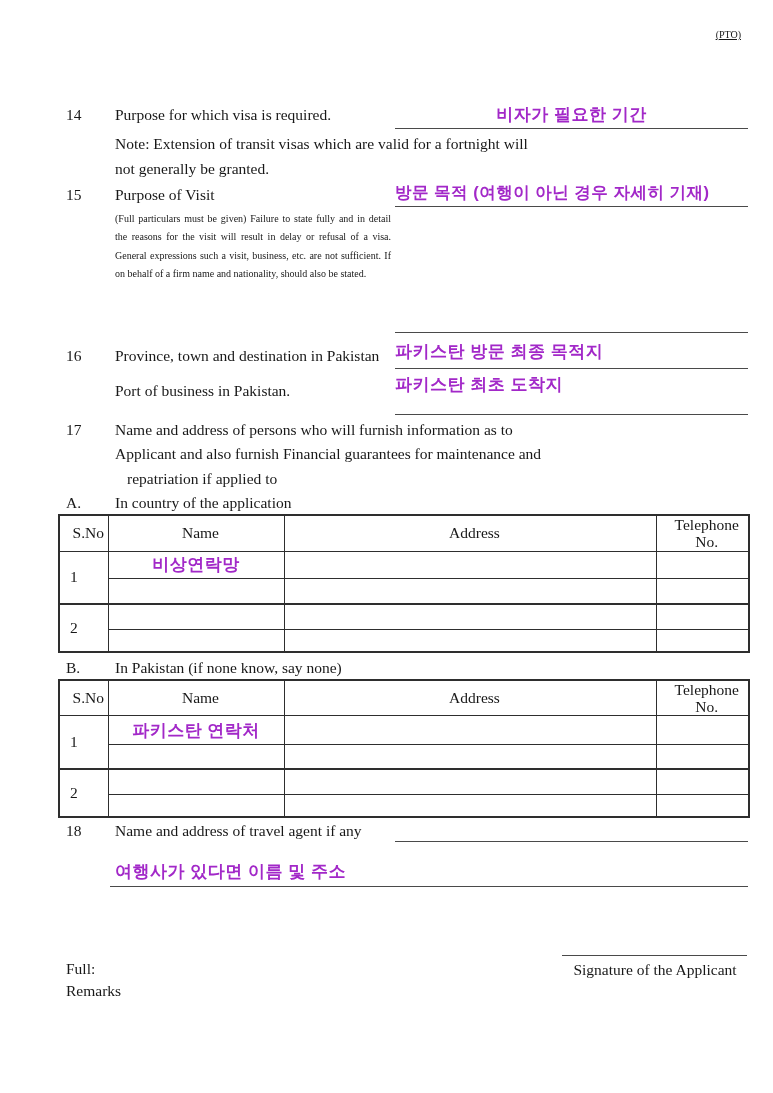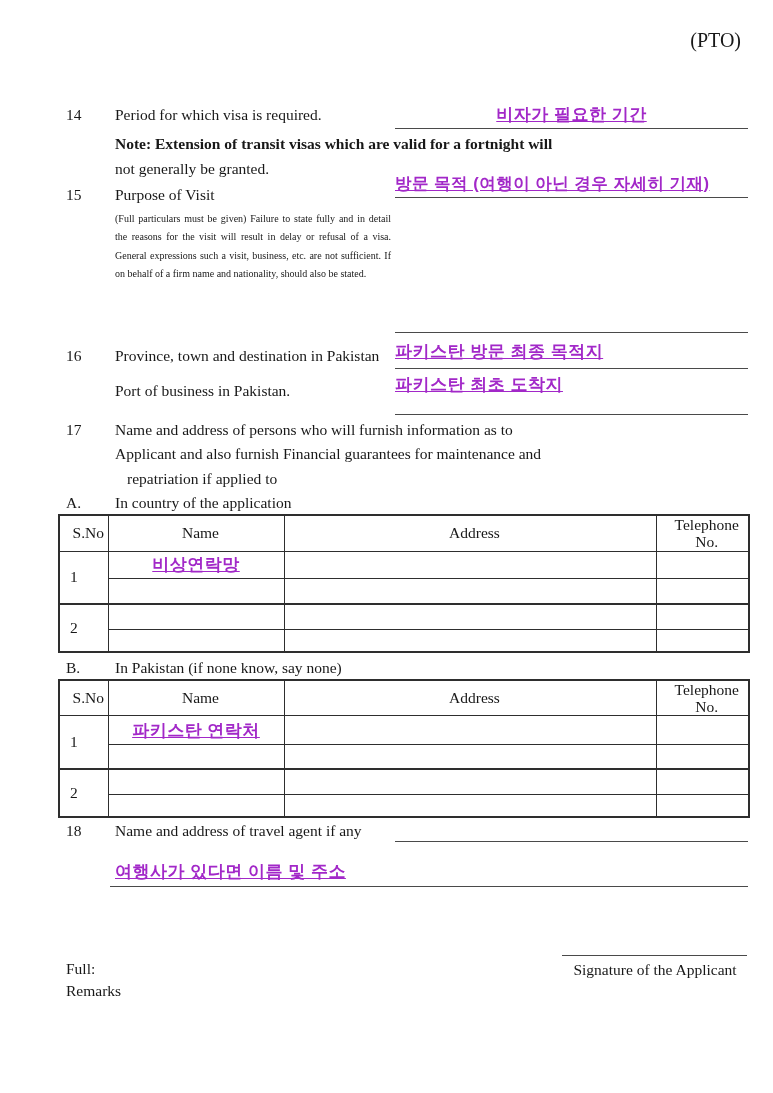--- a/index.html
+++ b/index.html
@@ -16,21 +16,20 @@
   .num { display:inline-block; width:49px; }
   .alpha { display:inline-block; width:49px; }
   .hline { position:absolute; border-bottom:1px solid #4a4a4a; height:0; }
   .ansbox { position:absolute; border-bottom:1px solid #4a4a4a; }
   .ko {
     font-family:"Liberation Sans", sans-serif;
     font-weight:bold;
     color:var(--purple, #A228C8);
     font-size:17px;
     letter-spacing:0.5px;
-    text-decoration:underline;
   }
   .para {
     position:absolute; left:115px; width:276px;
     text-align:justify; line-height:18.4px; font-size:10px;
   }
   table.ftable {
     position:absolute; left:58px;
     border-collapse:collapse; table-layout:fixed; width:690px;
     border:2px solid #2e2e2e;
     font-size:15.5px;
@@ -40,35 +39,35 @@
   table.ftable td.sno { text-align:left; padding-left:10px; }
   table.ftable tr.groupdiv td { border-top:2px solid #2e2e2e; }
   .telhdr { text-align:center; line-height:17px; }
   .kocell { text-align:center; }
   .sigline { position:absolute; border-top:1px solid #4a4a4a; }
   .footer-text { white-space:nowrap; }
 </style>
 </head>
 <body>
 
-<div class="abs" style="top:29px; right:32px; font-size:20px;">(PTO)</div>
+<div class="abs" style="top:29px; right:32px; font-size:10px;text-decoration:underline;">(PTO)</div>
 
 <div class="row" style="top:106px">
-  <span class="num">14</span><span>Period for which visa is required.</span>
+  <span class="num">14</span><span>Purpose for which visa is required.</span>
 </div>
 <div class="ansbox" style="left:395px; top:103px; width:353px; height:26px; text-align:center;">
   <span class="ko">비자가 필요한 기간</span>
 </div>
-<div class="abs" style="left:115px; top:135px; white-space:nowrap;font-weight:bold;">Note: Extension of transit visas which are valid for a fortnight will</div>
+<div class="abs" style="left:115px; top:135px; white-space:nowrap;">Note: Extension of transit visas which are valid for a fortnight will</div>
 <div class="abs" style="left:115px; top:160px; white-space:nowrap;">not generally be granted.</div>
 
 <div class="row" style="top:186px">
   <span class="num">15</span><span>Purpose of Visit</span>
 </div>
-<div class="ansbox" style="left:395px; top:173px; width:353px; height:25px;">
+<div class="ansbox" style="left:395px; top:182px; width:353px; height:25px;">
   <span class="ko" style="font-size:16.5px;">방문 목적 (여행이 아닌 경우 자세히 기재)</span>
 </div>
 <div class="para" style="top:210px">(Full particulars must be given) Failure to state fully and in detail the reasons for the visit will result in delay or refusal of a visa. General expressions such a visit, business, etc. are not sufficient. If on behalf of a firm name and nationality, should also be stated.</div>
 <div class="hline" style="left:395px; top:332px; width:353px;"></div>
 
 <div class="row" style="top:347px">
   <span class="num">16</span><span>Province, town and destination in Pakistan</span>
 </div>
 <div class="ansbox" style="left:395px; top:340px; width:353px; height:29px;">
   <span class="ko">파키스탄 방문 최종 목적지</span>

